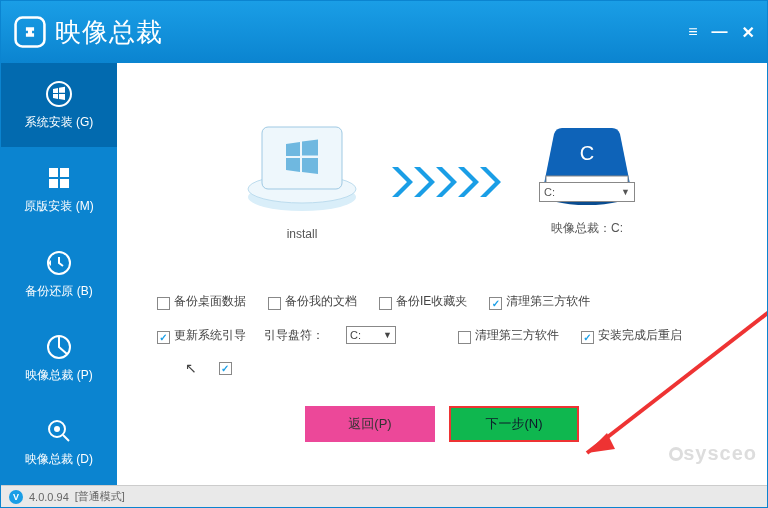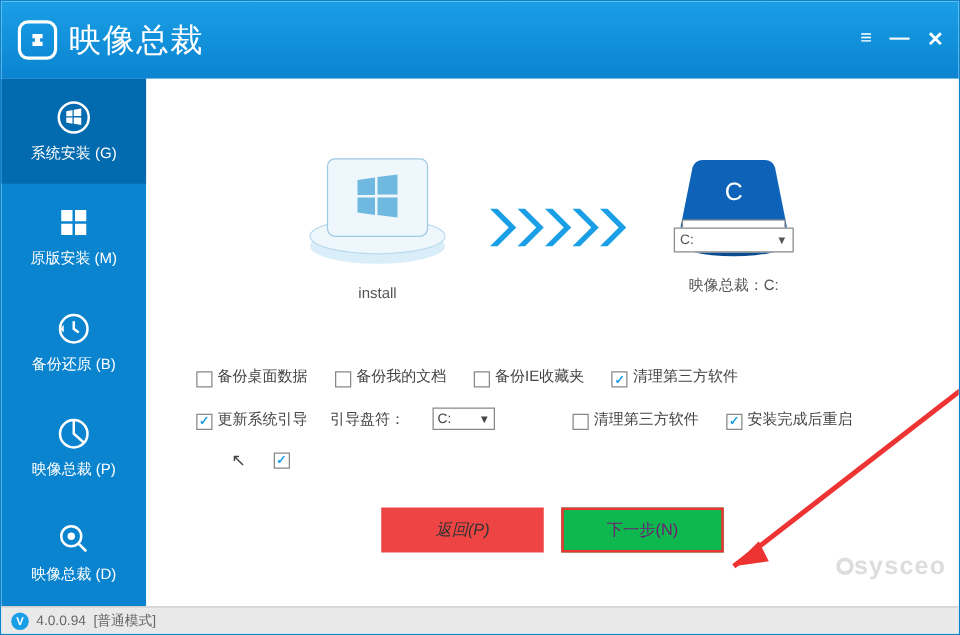--- a/index.html
+++ b/index.html
@@ -35,22 +35,22 @@
 .options { margin: 52px 40px 0 40px; font-size: 12px; color: #444; display: flex; flex-direction: column; gap: 16px; }
 .opt-row { display: flex; gap: 22px; align-items: center; flex-wrap: wrap; }
 .cb { display: inline-flex; align-items: flex-end; gap: 4px; cursor: pointer; }
 .cb-box { width: 13px; height: 13px; border: 1px solid #888; display: inline-flex; align-items: center; justify-content: center; font-size: 10px; color: #1a9ee6; background: #fff; }
 .cb.checked .cb-box::before { content: "✓"; font-weight: bold; }
 .inline-label { margin-left: -4px; }
 .mini-select { display: inline-flex; align-items: center; justify-content: space-between; width: 50px; height: 18px; border: 1px solid #888; padding: 0 3px; font-size: 11px; background: #fff; }
 
 .btn-row { display: flex; gap: 14px; justify-content: center; margin-top: 30px; }
 .btn { width: 130px; height: 36px; display: flex; align-items: center; justify-content: center; font-size: 13px; cursor: pointer; }
-.btn-back { background: #ef4444; color: #333; font-style: italic; }
-.btn-next { background: #0fb74f; color: #701a75; border: 2px solid #e33; font-weight: 500; }
+.btn-back { background: #ec4899; color: #333; }
+.btn-next { background: #0fb74f; color: #0f172a; border: 2px solid #e33; font-weight: 500; }
 
 .red-arrow { position: absolute; pointer-events: none; }
 
 .statusbar { position: absolute; bottom: 0; left: 0; right: 0; height: 22px; background: #e9e9e9; border-top: 1px solid #ccc; display: flex; align-items: center; font-size: 11px; color: #666; padding: 0 8px; }
 .v-badge { width: 14px; height: 14px; border-radius: 50%; background: #1a9ee6; color: #fff; font-size: 9px; display: inline-flex; align-items: center; justify-content: center; margin-right: 6px; font-weight: bold; }
 .watermark { position: absolute; right: 10px; bottom: 20px; color: #ddd; font-weight: 700; font-size: 20px; letter-spacing: 1px; pointer-events: none; }
 .watermark .wm-o { width: 14px; height: 14px; border: 3px solid #ddd; border-radius: 50%; display: inline-block; vertical-align: -1px; }
 </style>
 </head>
 <body>

